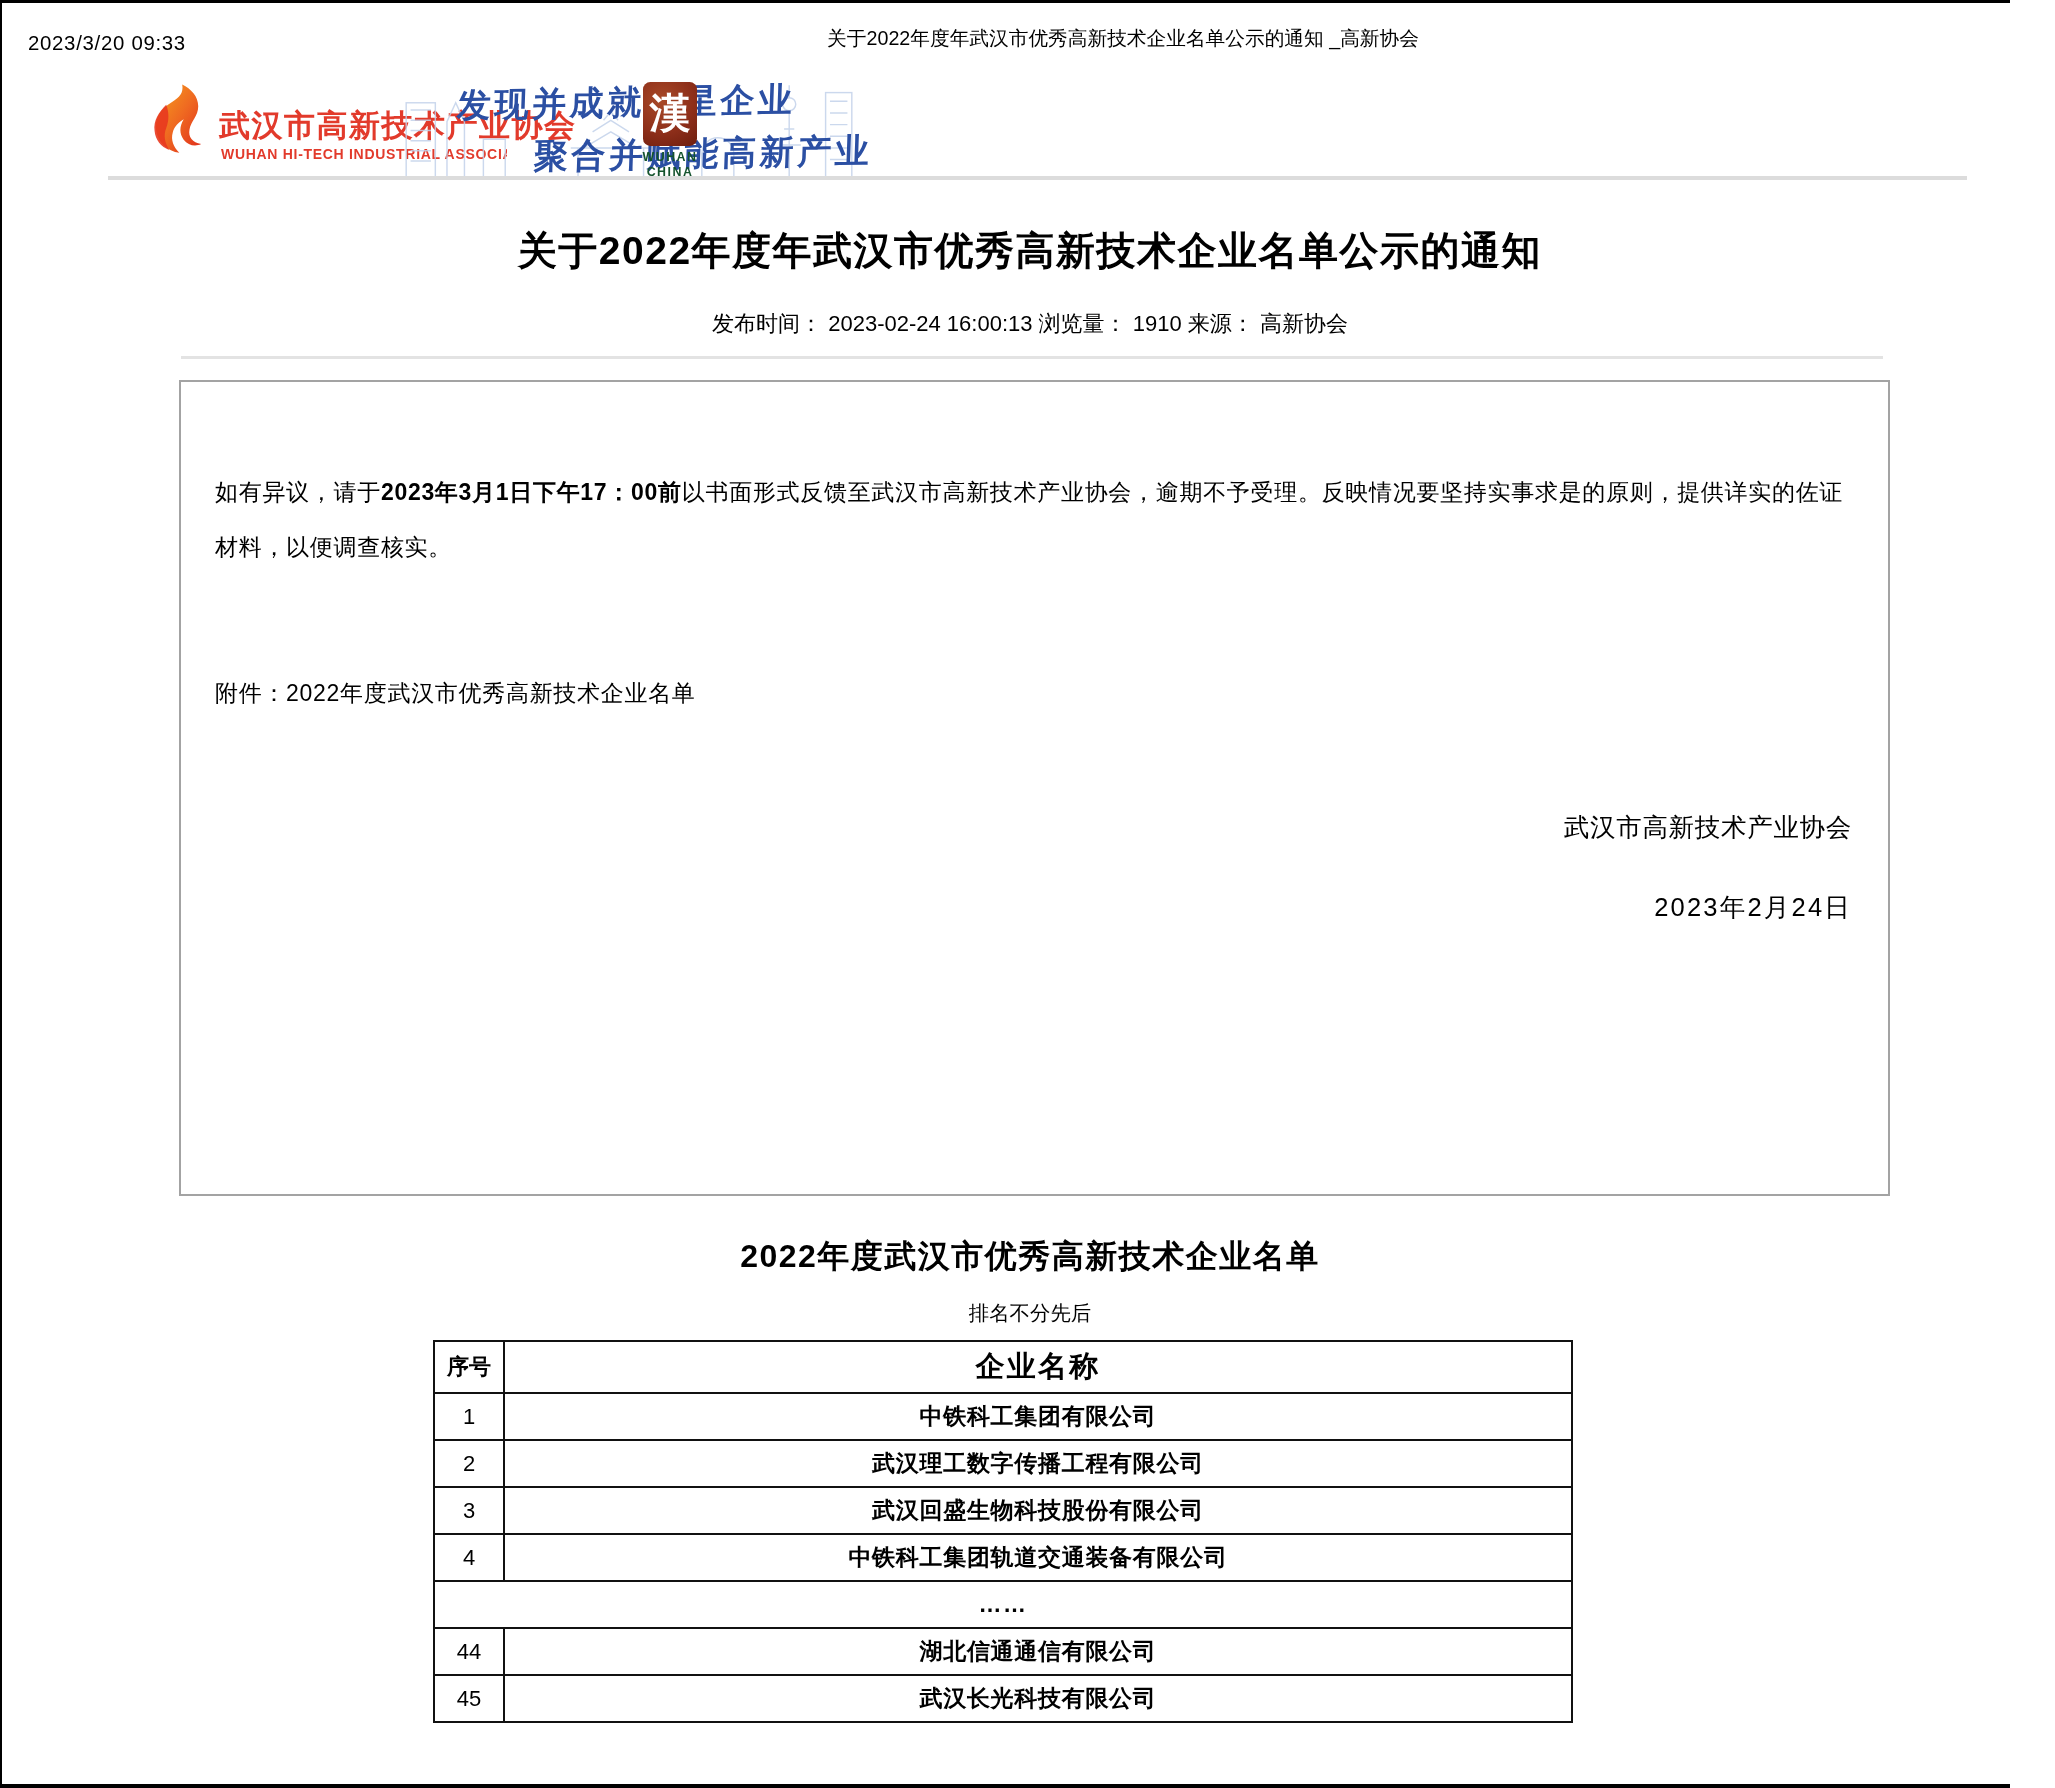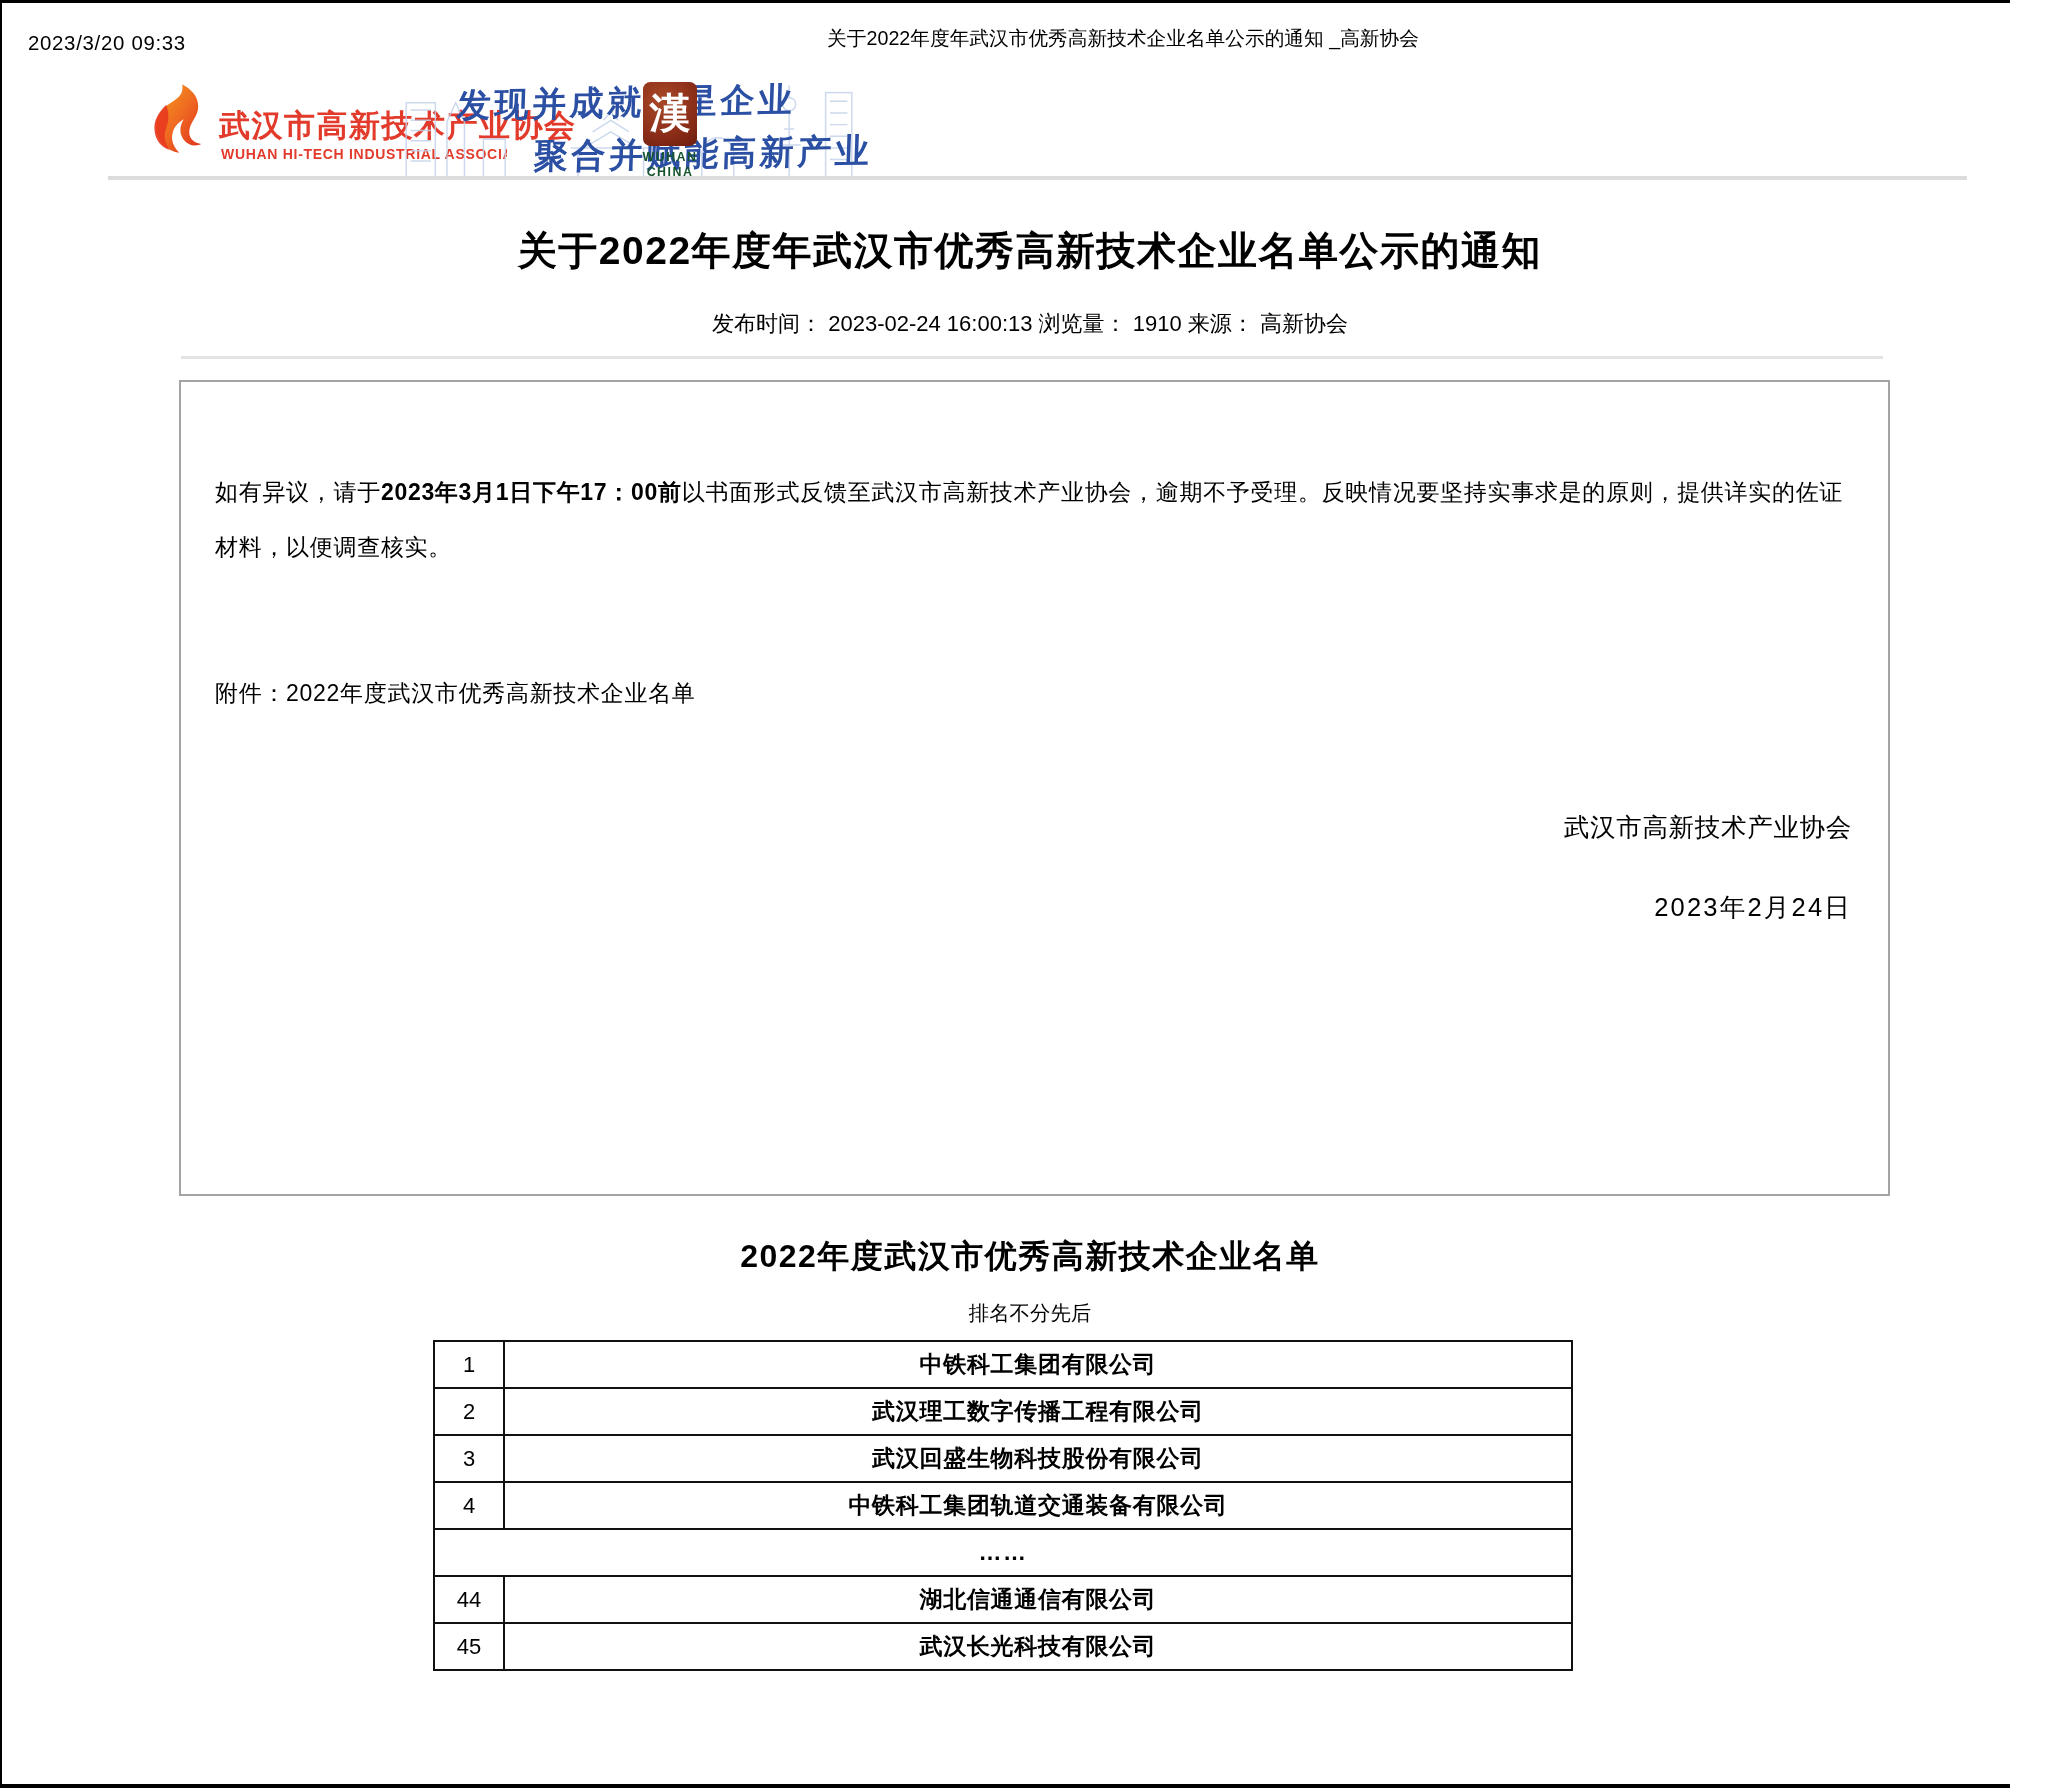--- a/index.html
+++ b/index.html
@@ -122,20 +122,24 @@
 
   <div class="list-title">2022年度武汉市优秀高新技术企业名单</div>
   <div class="list-sub">排名不分先后</div>
 
   <table class="roster">
     <colgroup>
         <col style="width:70px">
         <col>
       </colgroup>
     <tbody>
+        <tr class="hdr">
+      <th class="h-idx">序号</th>
+      <th class="h-name">企业名称</th>
+    </tr>
     <tr class="row">
       <td class="num">1</td>
       <td class="name">中铁科工集团有限公司</td>
     </tr>
     <tr class="row">
       <td class="num">2</td>
       <td class="name">武汉理工数字传播工程有限公司</td>
     </tr>
     <tr class="row">
       <td class="num">3</td>

